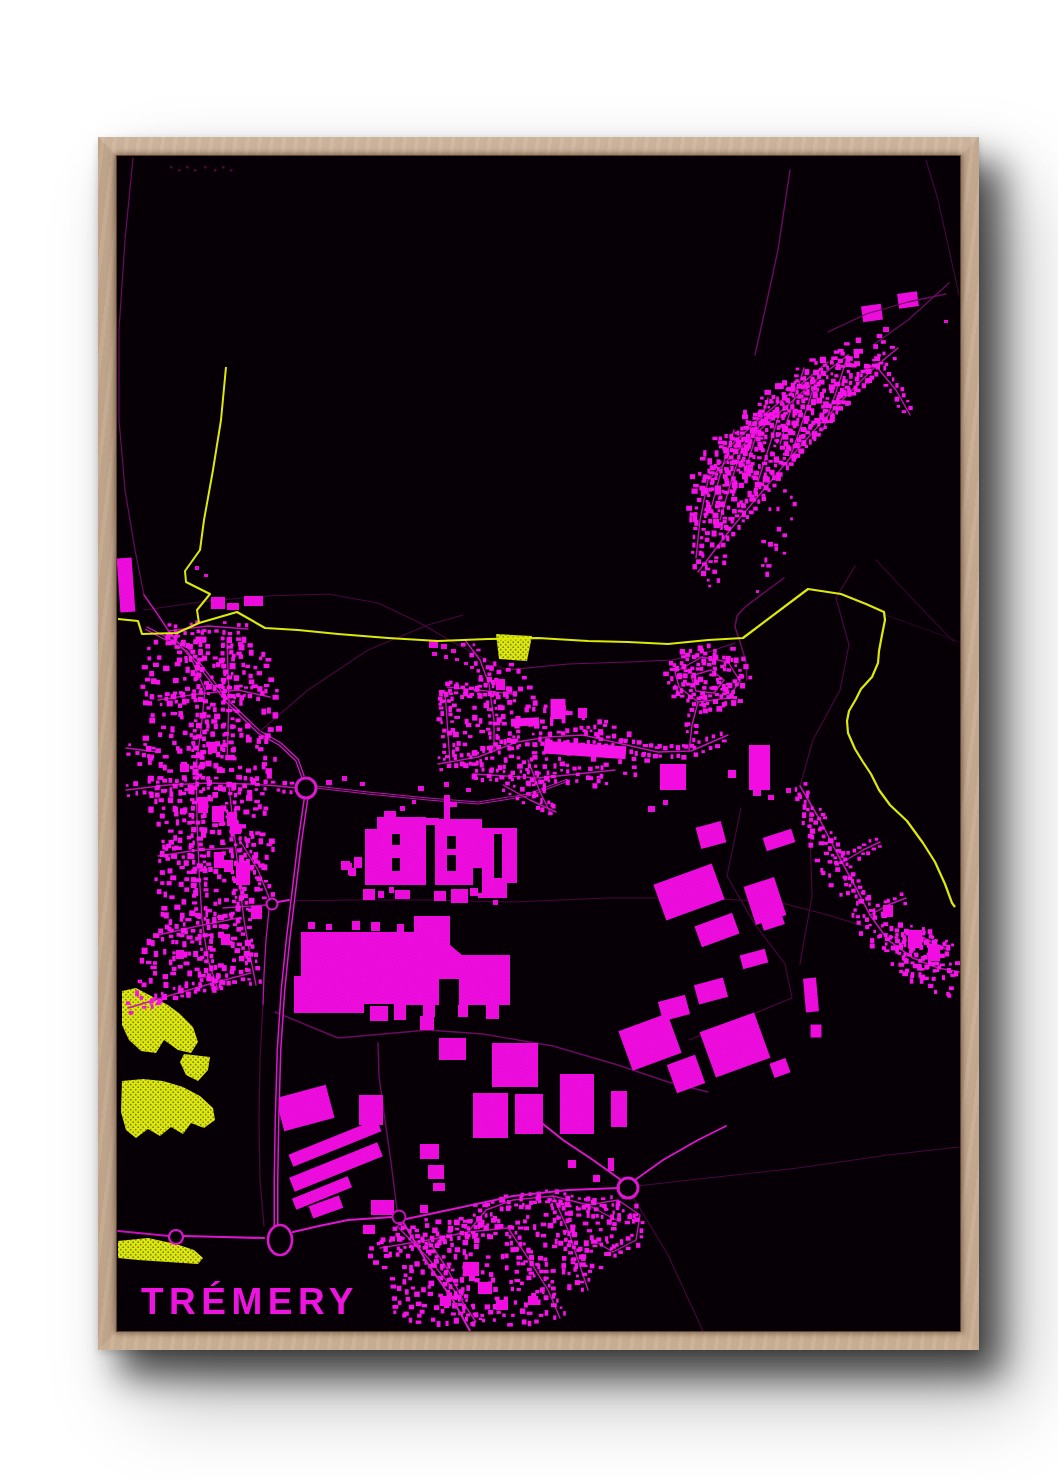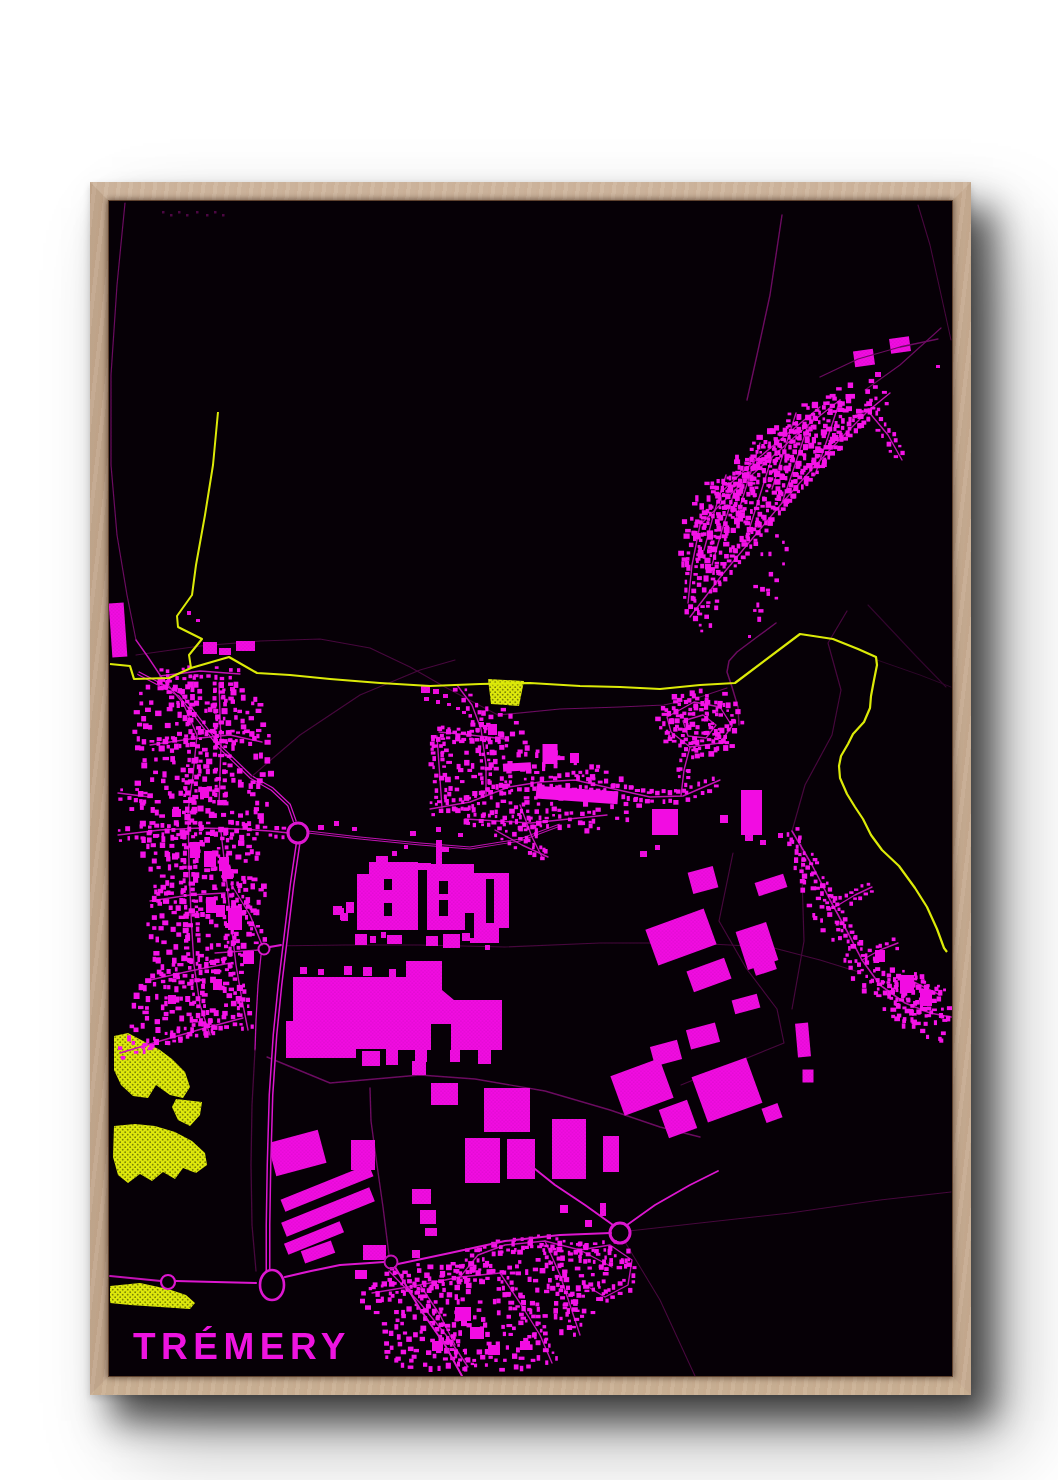--- a/index.html
+++ b/index.html
@@ -1,16 +1,16 @@
 <!DOCTYPE html>
 <html><head><meta charset="utf-8"><title>Tremery poster</title><style>
 html,body{margin:0;padding:0;width:1058px;height:1480px;background:#ffffff;overflow:hidden;font-family:"Liberation Sans",sans-serif;}
-.frame{position:absolute;left:90px;top:137px;width:843px;height:1175px;border-style:solid;border-width:19px;
+.frame{position:absolute;left:98px;top:137px;width:843px;height:1175px;border-style:solid;border-width:19px;
 border-top-color:#cfb69e;border-left-color:#c2a78d;border-right-color:#c6ab91;border-bottom-color:#cbb195;
-box-shadow:22px 26px 34px rgba(0,0,0,0.66),40px 48px 80px rgba(0,0,0,0.27),0 3px 7px rgba(0,0,0,0.15);margin-top:45px;}
+box-shadow:22px 26px 34px rgba(0,0,0,0.66),40px 48px 80px rgba(0,0,0,0.27),0 3px 7px rgba(0,0,0,0.15);}
 .frame::before{content:'';position:absolute;left:-19px;top:-19px;width:881px;height:1213px;
 background:repeating-linear-gradient(97deg,rgba(125,85,55,0.05) 0 3px,rgba(255,255,255,0.05) 3px 7px,rgba(0,0,0,0.02) 7px 12px);}
 .poster{position:absolute;left:0;top:0;width:843px;height:1175px;background:#060006;
 box-shadow:0 0 0 1px rgba(90,60,40,0.9),0 0 6px 2px rgba(40,20,10,0.55);}
 svg{display:block;position:relative}
 </style></head>
 <body>
 
 <div class="frame">
 

